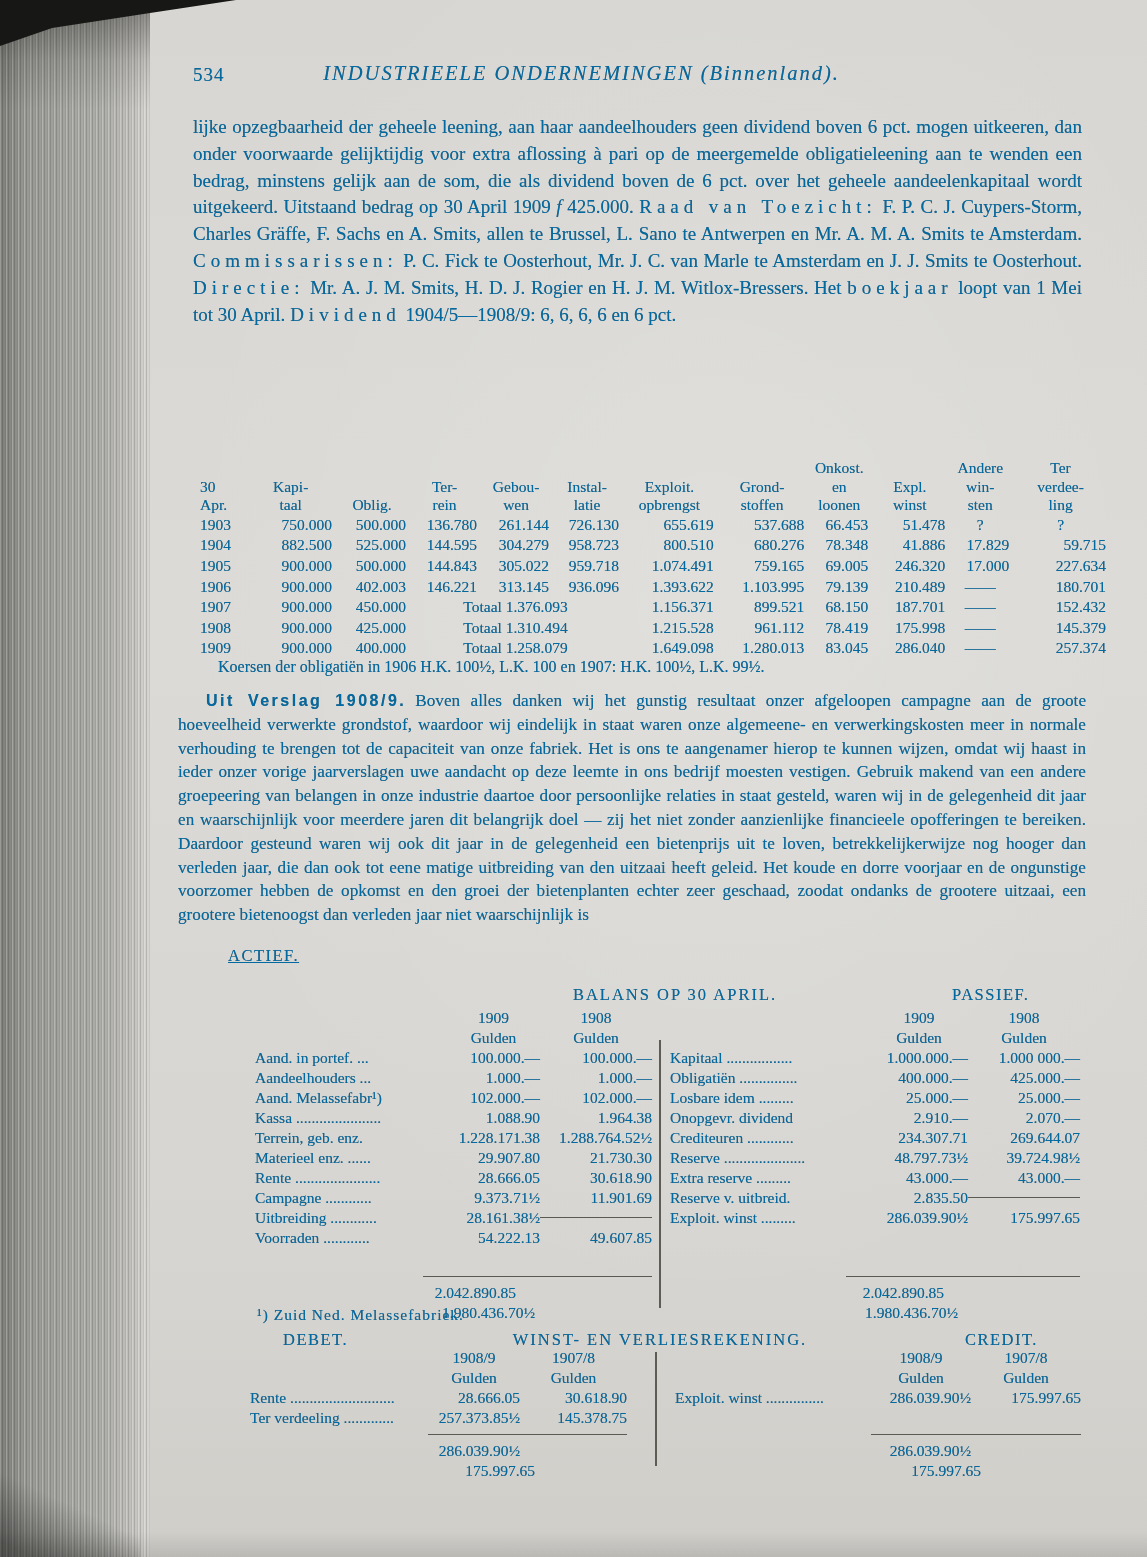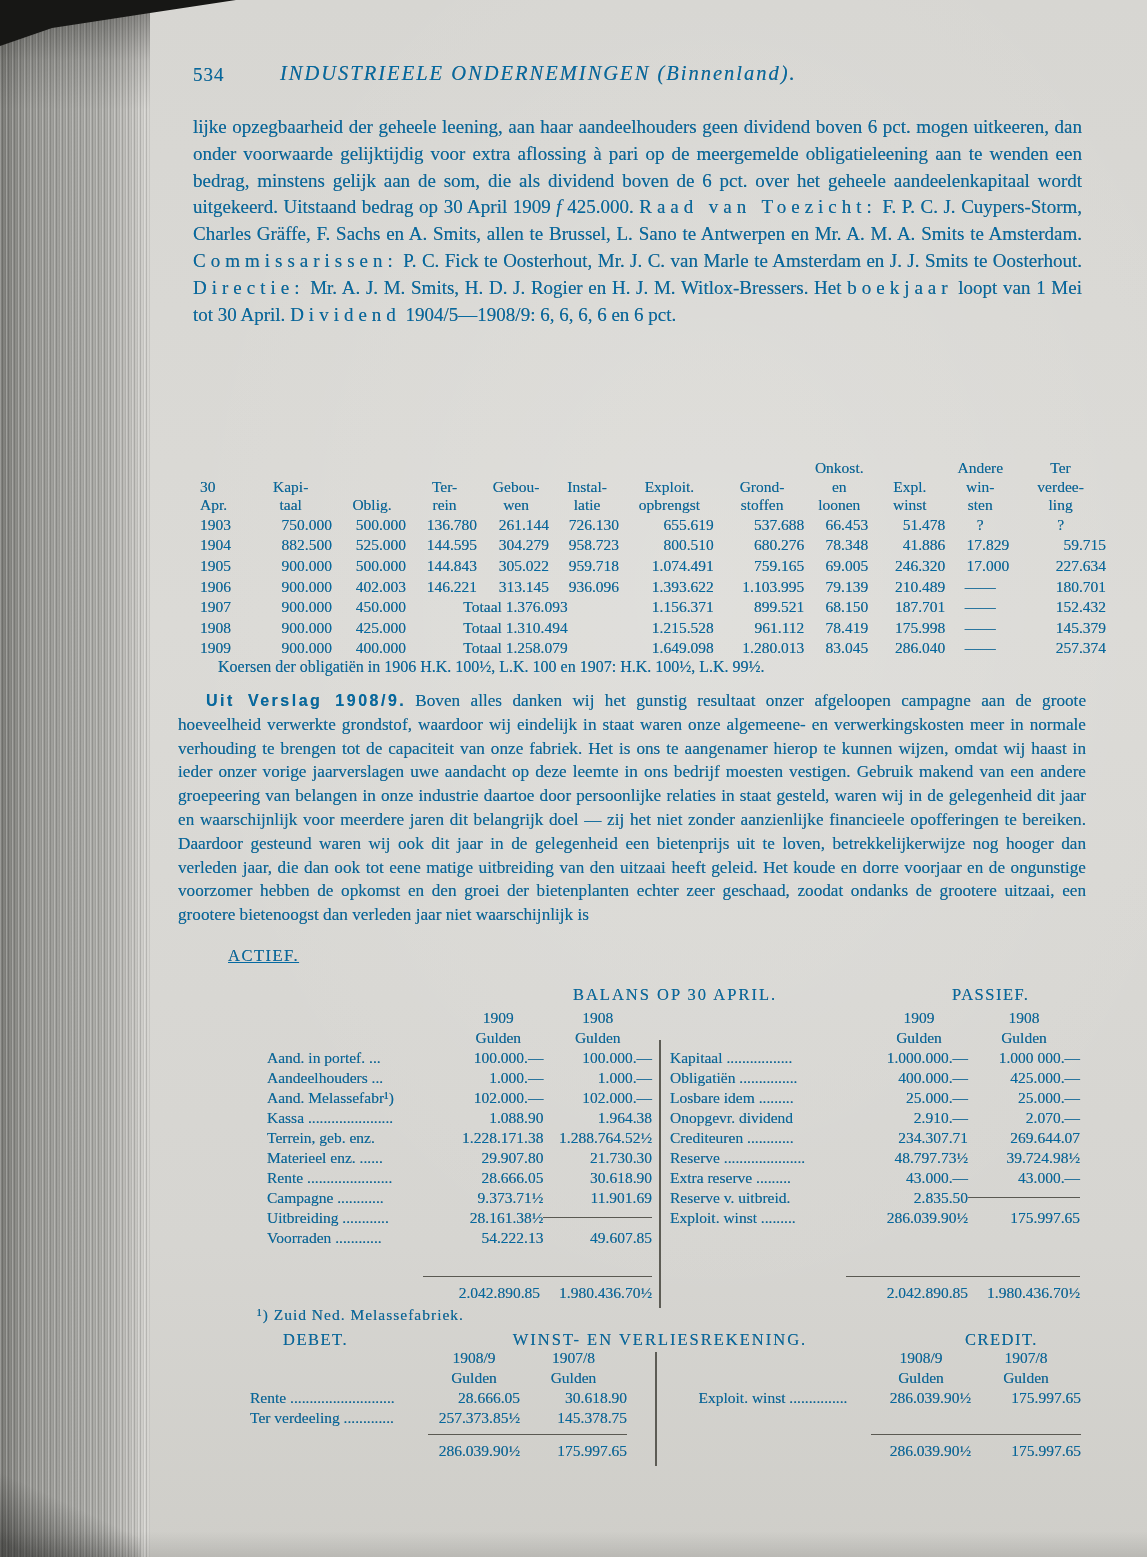--- a/index.html
+++ b/index.html
@@ -31,21 +31,21 @@
     position:absolute;left:0;bottom:0;width:140px;height:90px;
     background:linear-gradient(205deg, rgba(0,0,0,0) 45%, rgba(35,35,33,0.45) 90%);
   }
   .bottom-shade{
     position:absolute;left:0;bottom:0;width:100%;height:26px;
     background:linear-gradient(180deg, rgba(0,0,0,0), rgba(0,0,0,0.10));
   }
   
   .ink{color:#0369a1;text-shadow:0 0 0.5px rgba(70,68,62,0.55);}
   .pagenum{font-size:19px;letter-spacing:1px;}
-  .run-title{font-style:italic;font-size:20.5px;letter-spacing:2px;text-align:left;}
+  .run-title{font-style:italic;font-size:20.5px;letter-spacing:2px;text-align:right;}
   .para{font-size:19px;line-height:26.8px;text-align:justify;margin:0;}
   .spaced{letter-spacing:5px;}
   .ital{font-style:italic;}
   .verslag{font-size:17.2px;line-height:23.8px;text-align:justify;text-indent:28px;margin:8px;}
   .verslag .lead{font-family:"Liberation Sans","DejaVu Sans",sans-serif;font-weight:bold;font-size:16px;letter-spacing:2.5px;margin-right:9px;}
   .koersen{font-size:16px;white-space:nowrap;}
   
   table.fin{border-collapse:collapse;table-layout:fixed;width:912px;}
   table.fin td{padding:0 3px;font-size:15.5px;line-height:20.6px;white-space:nowrap;overflow:visible;}
   table.fin thead td{text-align:center;line-height:18.6px;}
@@ -53,32 +53,32 @@
   table.fin .num{text-align:right;}
   table.fin .ctr{text-align:center;}
   
   .sec-label{font-size:16.5px;letter-spacing:1.5px;white-space:nowrap;}
   .sec-title{font-size:16.5px;letter-spacing:2px;text-align:center;white-space:nowrap;}
   .bal-block{position:absolute;font-size:15.5px;line-height:20px;}
   .brow{display:flex;white-space:nowrap;height:20px;}
   .brow .lbl{text-align:left;}
   .brow .v1,.brow .v2{text-align:right;}
   .hd{text-align:center !important;}
-  .btotal{position:absolute;display:flex;border-top:1.5px solid #5a5952;padding-top:6px;white-space:nowrap;}
+  .btotal{position:absolute;display:flex;border-top:1.5px solid #5a5952;padding-top:6px;white-space:nowrap;flex-direction:column;}
   .btotal .v1,.btotal .v2{text-align:right;}
   .vline{position:absolute;width:1.5px;background:#5d5c55;}
   .mini-rule{display:block;border-top:1.5px solid #5a5952;margin-top:9px;width:100%;}
   .footnote{font-size:15.5px;letter-spacing:1px;white-space:nowrap;}
   
-  .act .lbl{width:192px;margin-left:12px;} .act .v1{width:93px;} .act .v2{width:112px;}
+  .act .lbl{width:192px;} .act .v1{width:93px;} .act .v2{width:112px;}
   
   .pas .lbl{width:200px;} .pas .v1{width:98px;} .pas .v2{width:112px;}
   
   .deb .lbl{width:178px;} .deb .v1{width:92px;} .deb .v2{width:107px;}
-  .cre .lbl{width:196px;text-align:center;} .cre .v1{width:100px;} .cre .v2{width:110px;}
+  .cre .lbl{width:196px;} .cre .v1{width:100px;} .cre .v2{width:110px;}
 </style>
 </head>
 <body>
 
 <div class="book-edge"></div>
 <div class="edge-top-shadow"></div>
 <div class="corner-top"></div>
 <div class="corner-bottom"></div>
 <div class="bottom-shade"></div>
 

